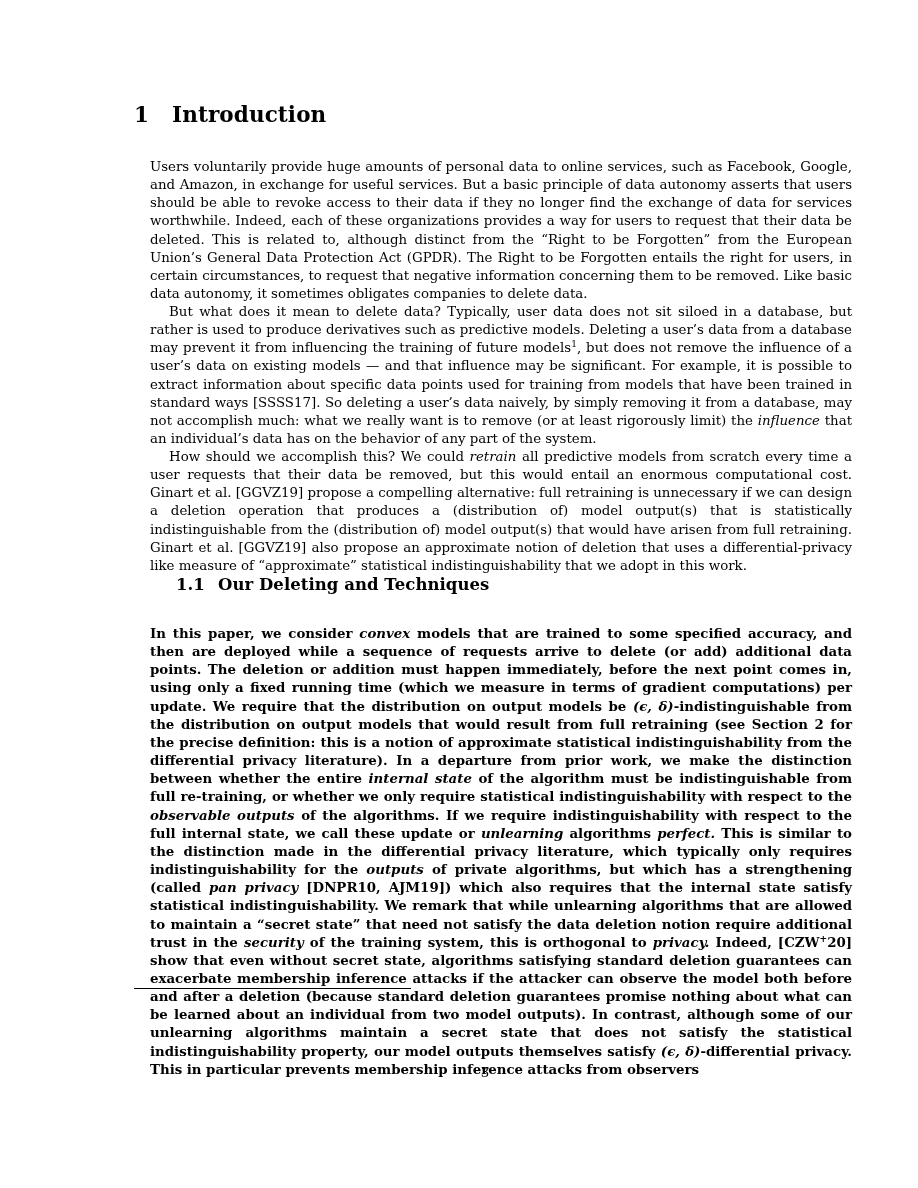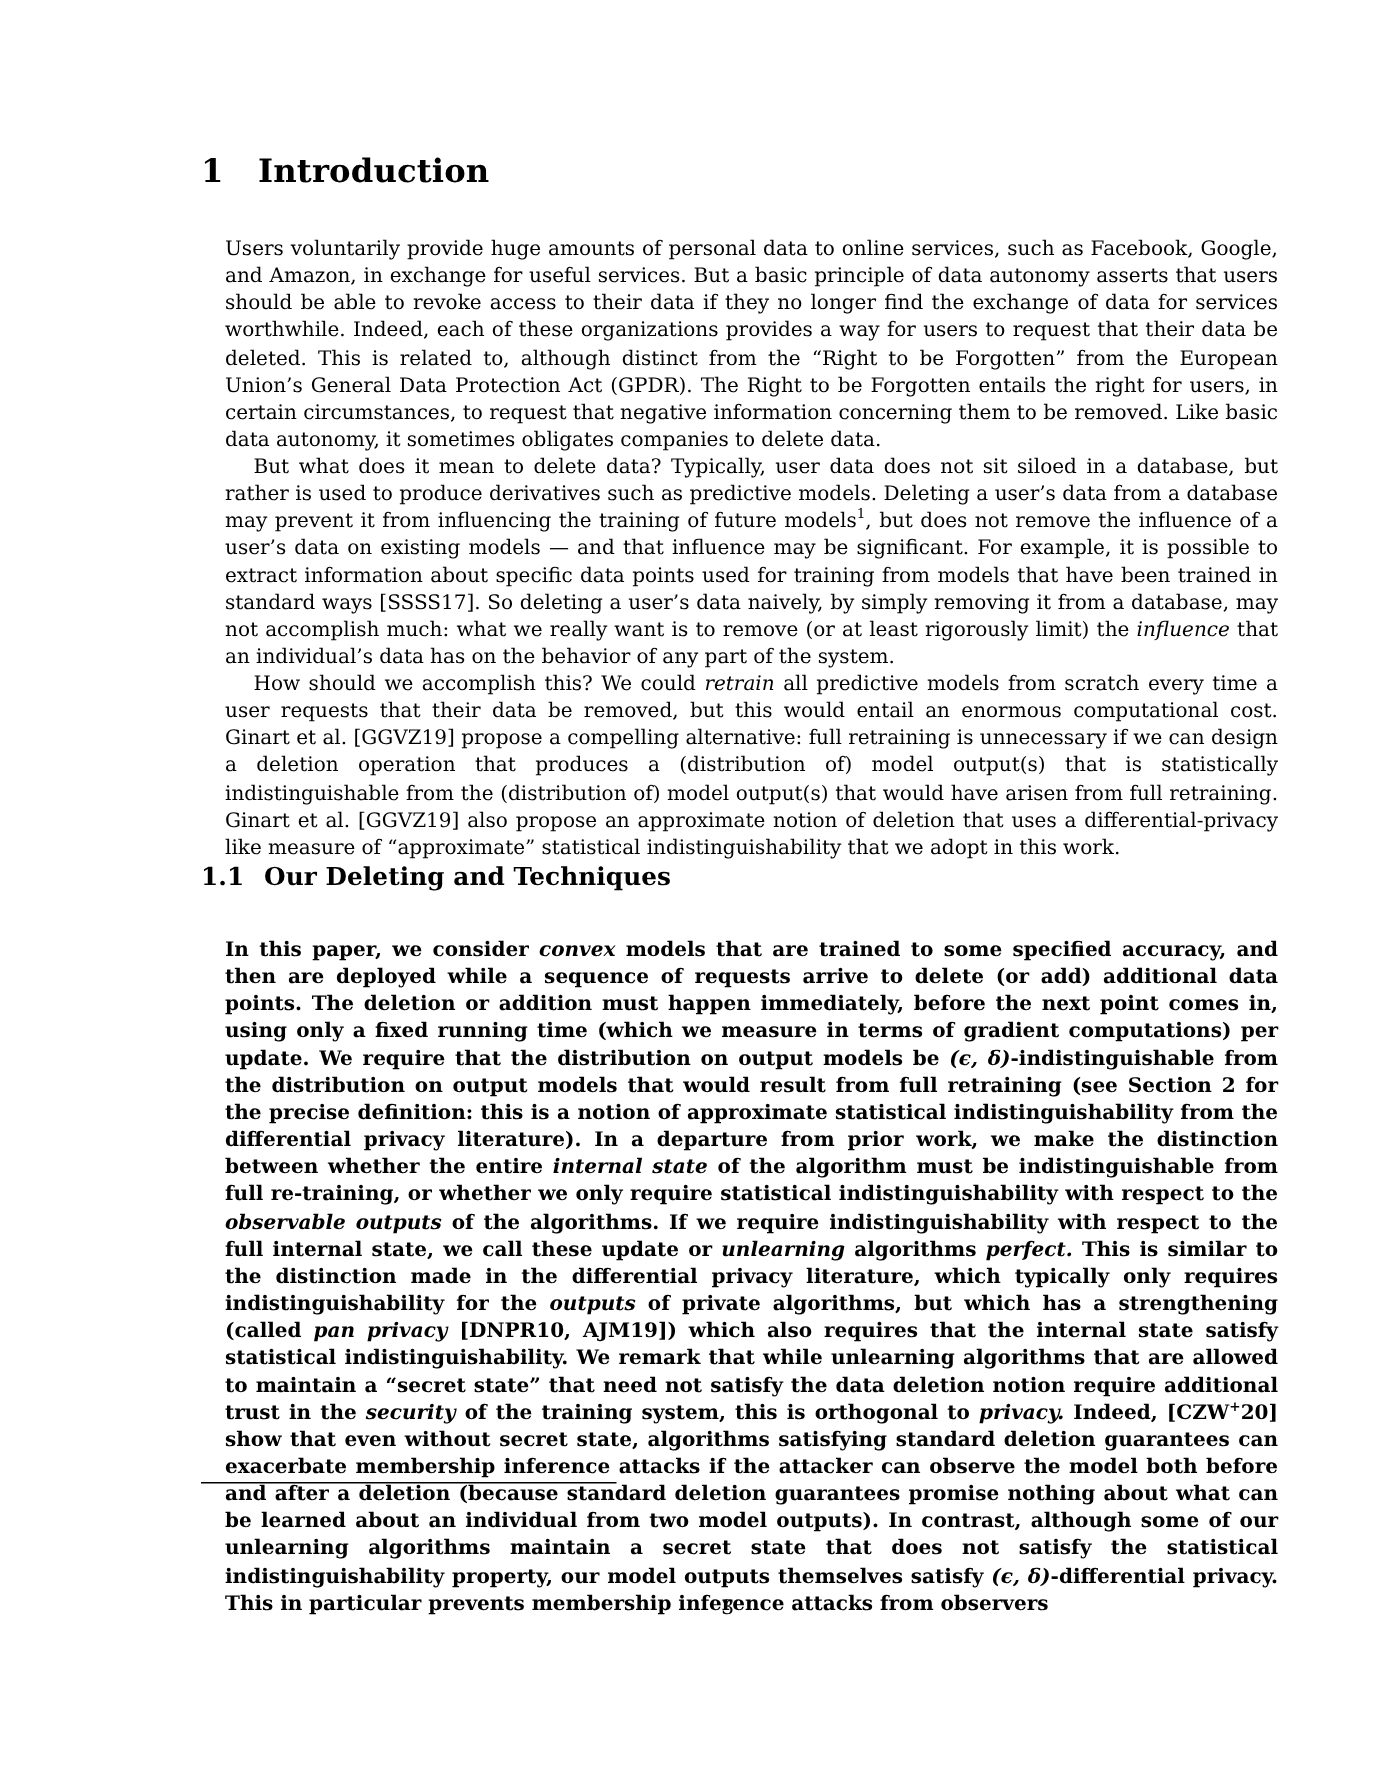--- a/index.html
+++ b/index.html
@@ -52,20 +52,21 @@
     margin: 0;
     padding: 0;
     position: absolute;
     top: 576px;
     left: 0;
     letter-spacing: 0.05px;
   }
   h2.subsection-heading .num {
     display: inline-block;
     min-width: 42px;
+    margin-left: 42px;
   }
 
   
   .para {
     position: absolute;
     left: 0;
     width: 702px;
     font-size: 13.35px;
     line-height: 18.15px;
     text-align: justify;

